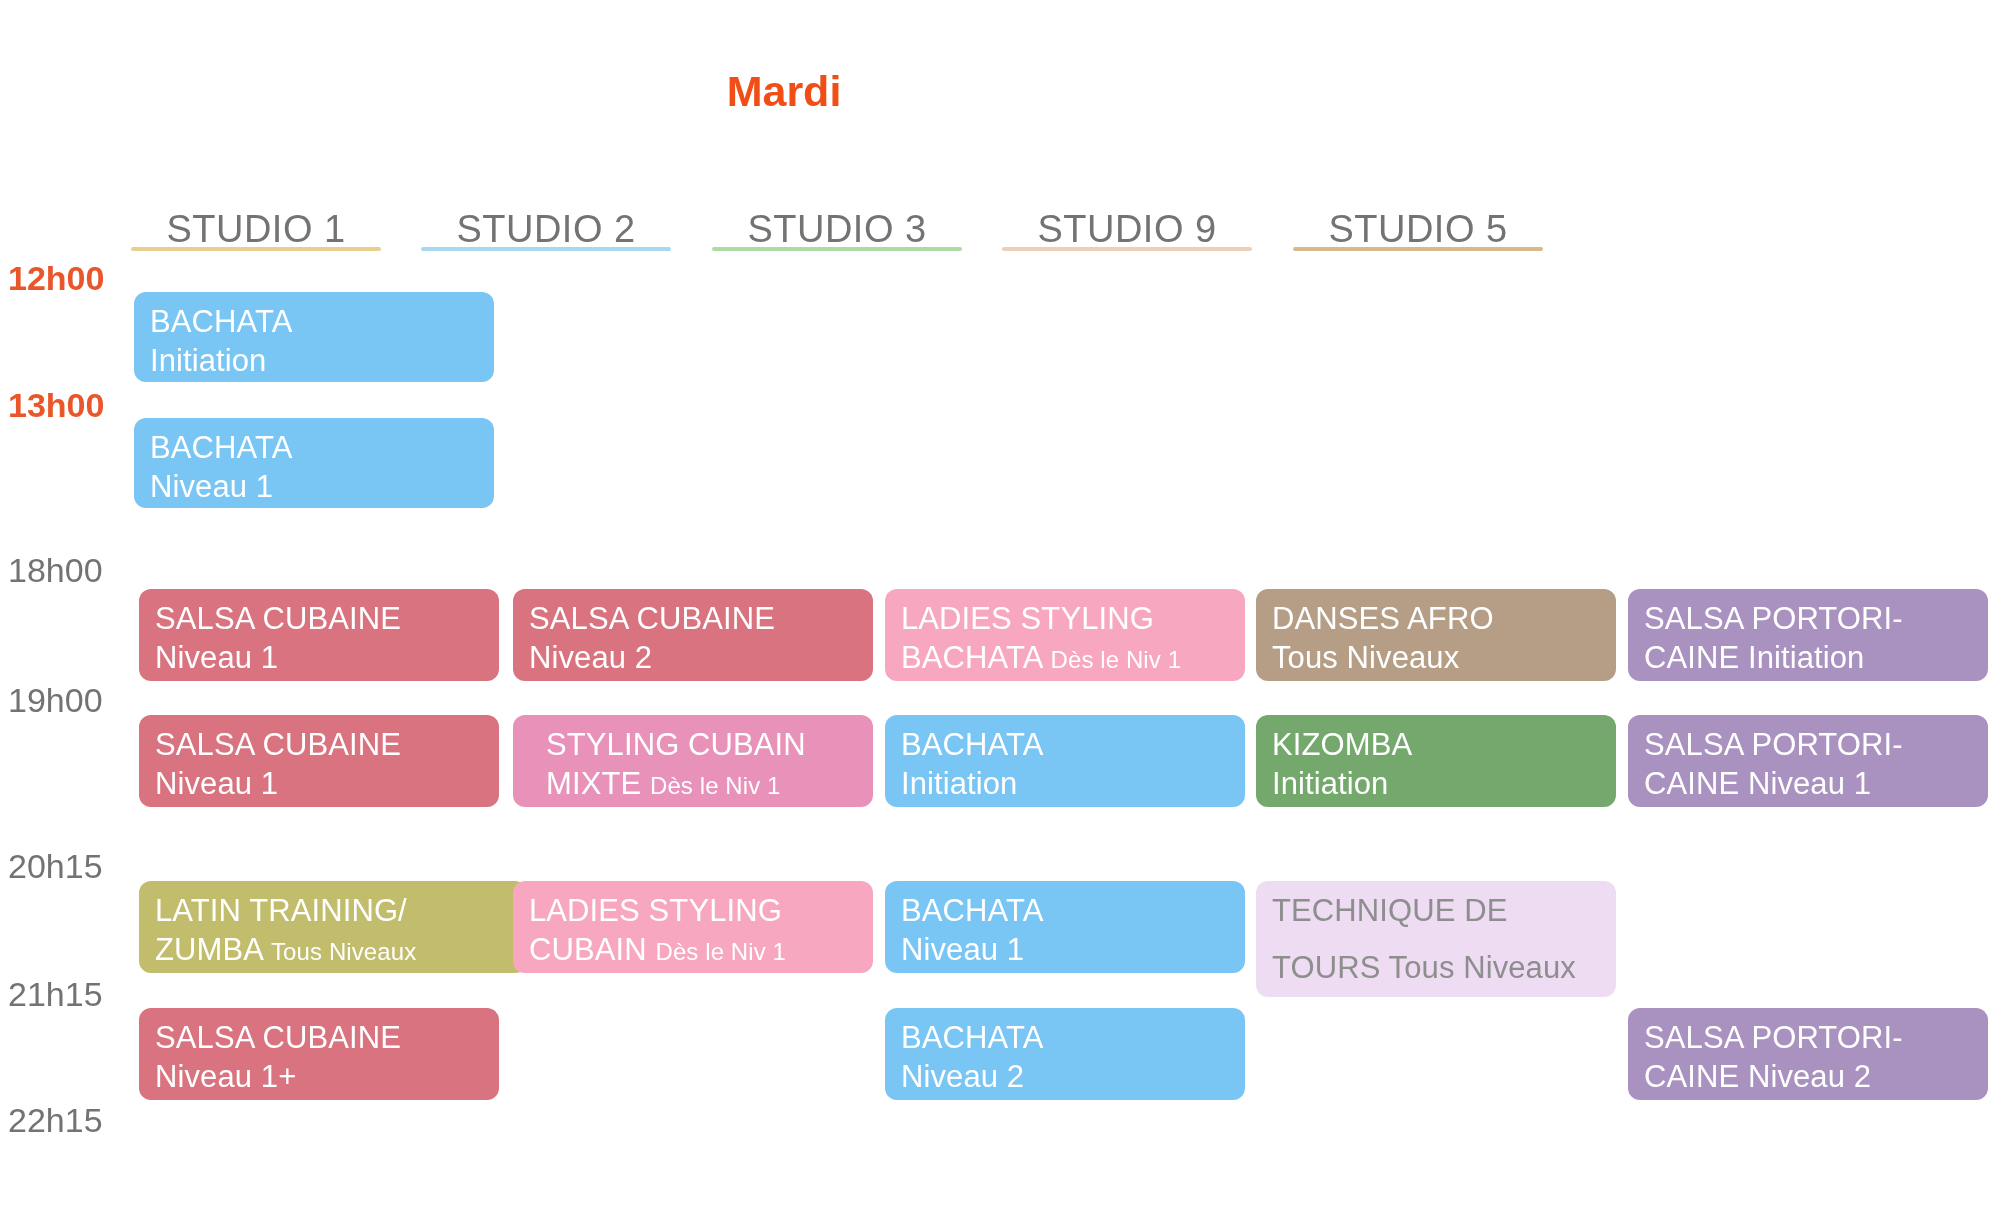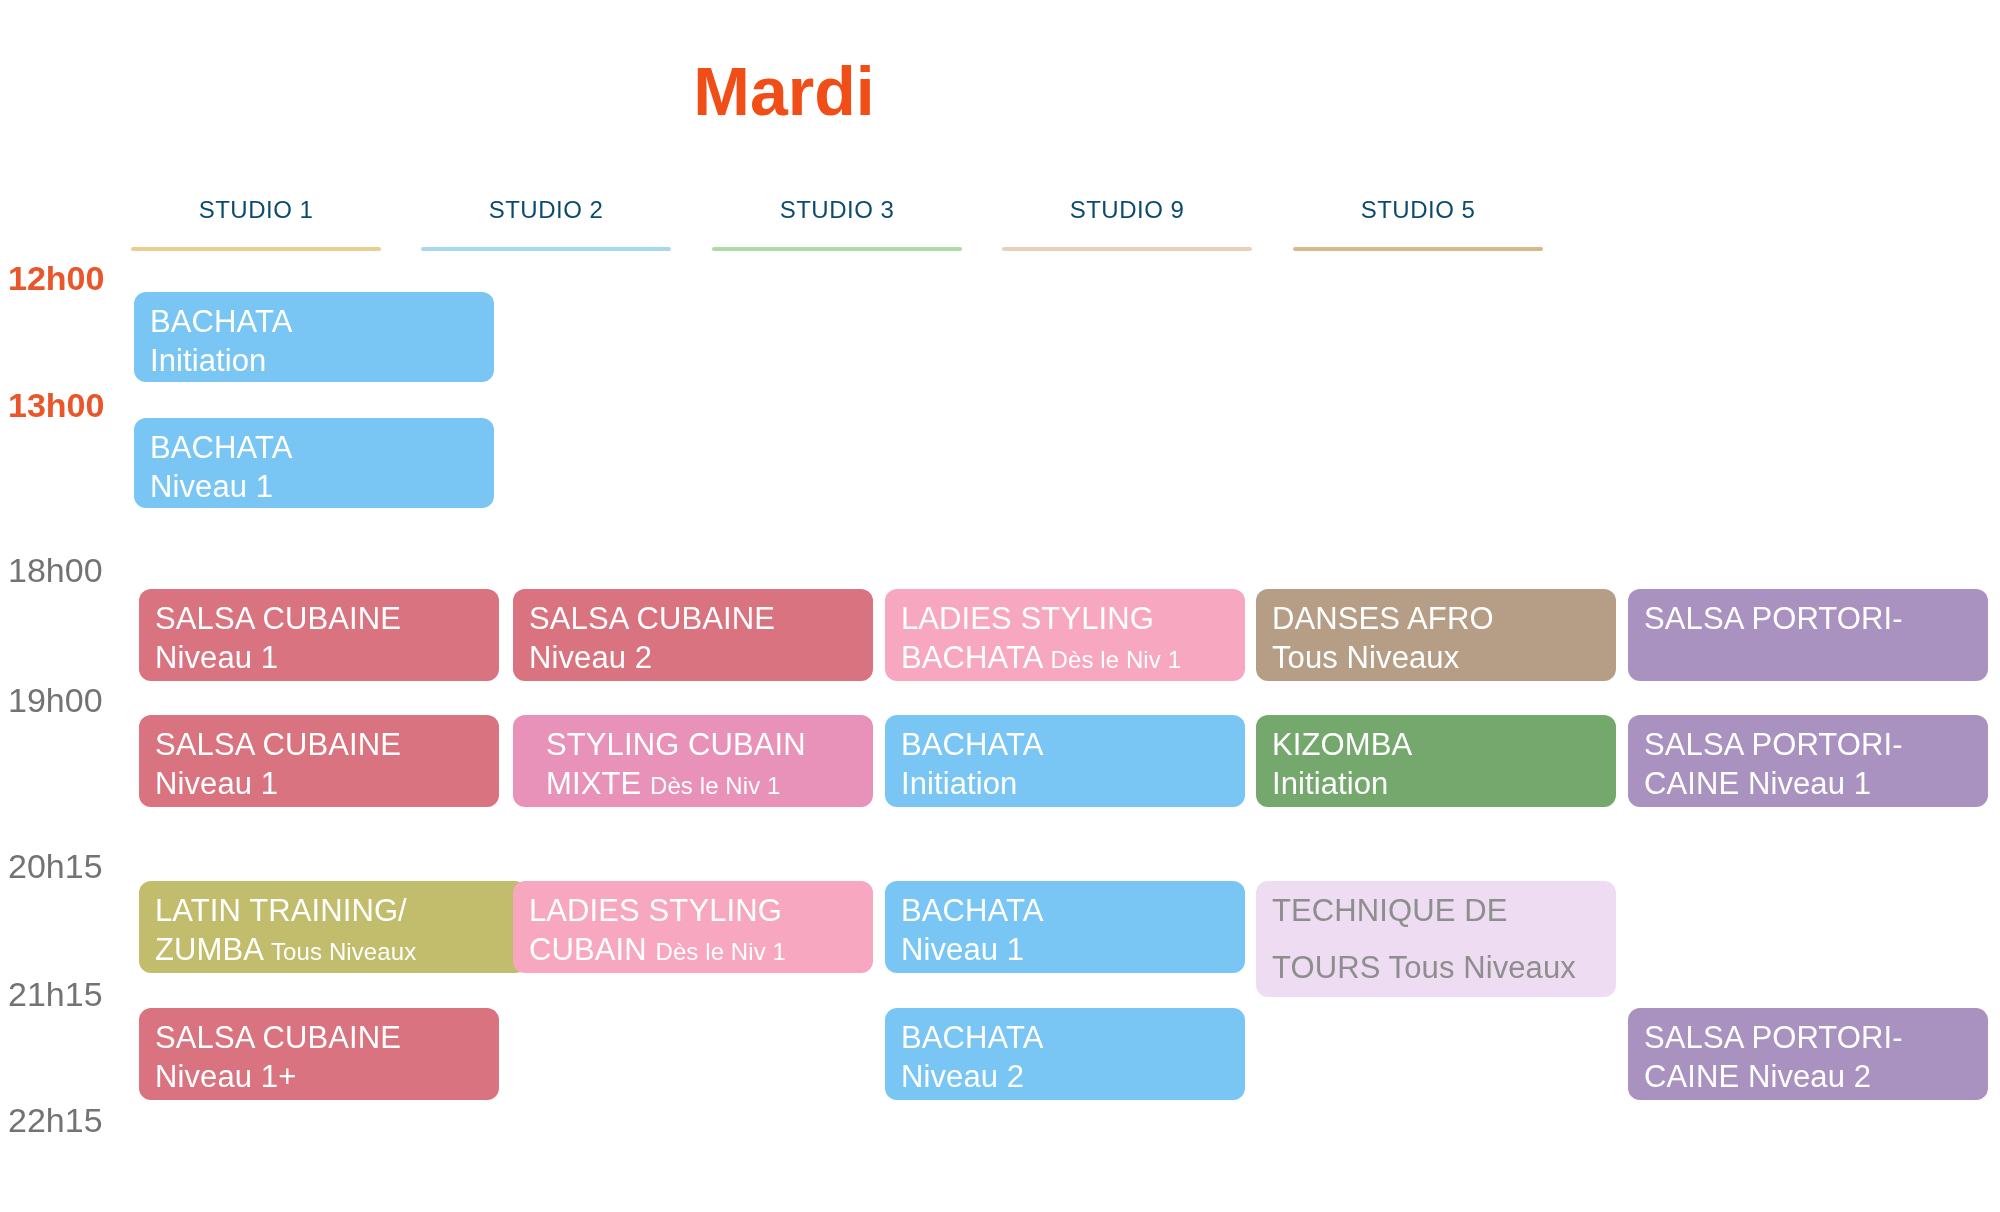--- a/index.html
+++ b/index.html
@@ -19,34 +19,34 @@
     background: #ffffff;
   }
 
   
   .title {
     position: absolute;
     top: 52px;
     left: 0;
     width: 1568px;
     text-align: center;
-    font-size: 68px;
+    font-size: 43px;
     font-weight: bold;
     color: #f04e16;
     letter-spacing: 0px;
     line-height: 78px;
   }
 
   .studio-head {
     position: absolute;
-    top: 196px;
+    top: 208px;
     height: 44px;
     text-align: center;
-    font-size: 24px;
-    color: #0c4a6e;
+    font-size: 38px;
+    color: #737373;
     font-weight: 400;
     letter-spacing: 0.5px;
     white-space: nowrap;
   }
 
   .studio-rule {
     position: absolute;
     top: 247px;
     height: 4px;
     border-radius: 2px;
@@ -153,20 +153,21 @@
     <span class="l2"><span>BACHATA</span> <span class="sm">Dès le Niv 1</span></span>
   </div>
 
   <div class="block" style="left:1256px; top:589px; width:360px; height:92px; background:#b59e85;">
     <span class="l1">DANSES AFRO</span>
     <span class="l2">Tous Niveaux</span>
   </div>
 
   <div class="block" style="left:1628px; top:589px; width:360px; height:92px; background:#a991c0;">
     <span class="l1">SALSA PORTORI-</span>
+    <span class="l2">CAINE Initiation</span>
   </div>
 
   <div class="block" style="left:139px; top:715px; width:360px; height:92px; background:#d9737f;">
     <span class="l1">SALSA CUBAINE</span>
     <span class="l2">Niveau 1</span>
   </div>
 
   <div class="block" style="left:513px; top:715px; width:360px; height:92px; background:#e892ba;padding-left:33px;">
     <span class="l1">STYLING CUBAIN</span>
     <span class="l2"><span>MIXTE</span> <span class="sm">Dès le Niv 1</span></span>

